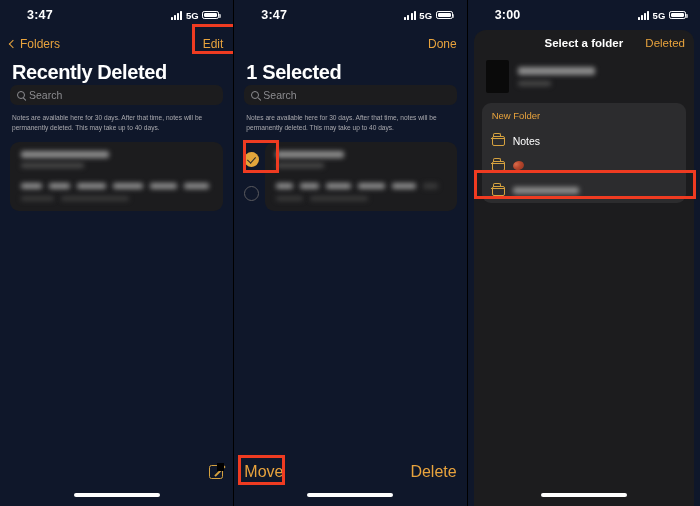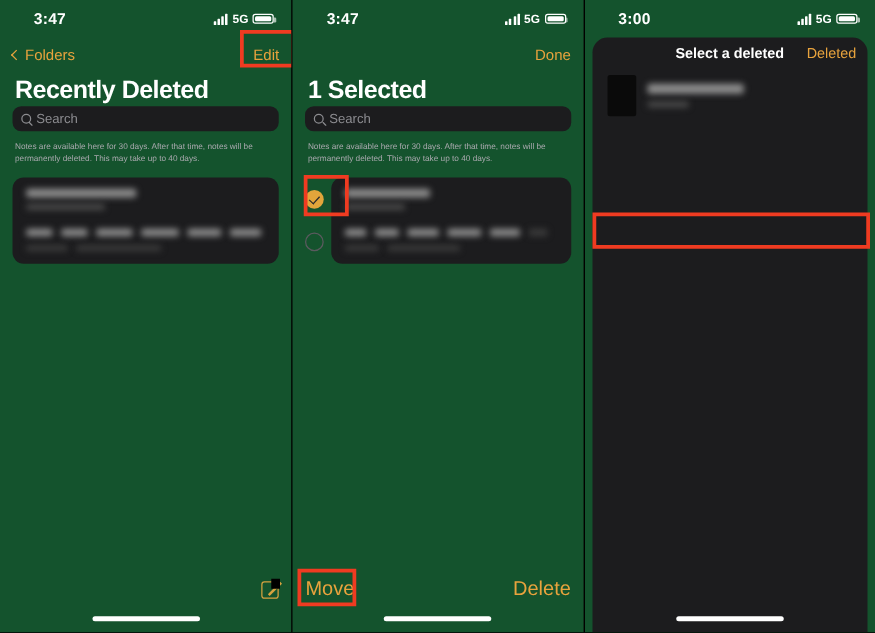--- a/index.html
+++ b/index.html
@@ -15,21 +15,21 @@
   .screens {
     display: flex;
     width: 700px;
     height: 506px;
   }
 
   .panel {
     position: relative;
     width: 233.33px;
     height: 506px;
-    background: #14532d;
+    background: #0f172a;
     overflow: hidden;
   }
   .panel + .panel { border-left: 1px solid #000; }
 
   
   .statusbar {
     height: 30px;
     display: flex;
     align-items: center;
     justify-content: space-between;
@@ -520,33 +520,50 @@
           </div>
         <div class="net">5G</div>
         <div class="battery">
             <span></span>
           </div>
       </div>
     </div>
 
     <div class="sheet">
       <div class="sheet-nav">
-        <div class="sheet-title">Select a deleted</div>
+        <div class="sheet-title">Select a folder</div>
         <div class="sheet-cancel">Deleted</div>
       </div>
 
       <div class="account-row">
         <div class="avatar"></div>
         <div class="acct-lines">
           <div class="blur-bar" style="width:47%;height:8px;"></div>
           <div class="blur-bar dim" style="width:20%;height:5px;margin-top:6px;"></div>
         </div>
       </div>
 
 
+      <div class="folder-group">
+        <div class="folder-row newfolder">
+          <span>New Folder</span>
+        </div>
+        <div class="folder-row">
+          <span class="folder-icon"></span>
+          <span class="folder-label">Notes</span>
+        </div>
+        <div class="folder-row">
+          <span class="folder-icon"></span>
+          <span class="emoji-chestnut"></span>
+        </div>
+        <div class="folder-row">
+          <span class="folder-icon"></span>
+          <span class="blur-bar" style="width:36%;height:7px;"></span>
+        </div>
+      </div>
     </div>
 
     <div class="home-ind"></div>
 
     <div class="redbox" style="left:6px;top:170px;width:222px;height:29px;"></div>
   </div>
 
 </div>
 
 </body></html>

